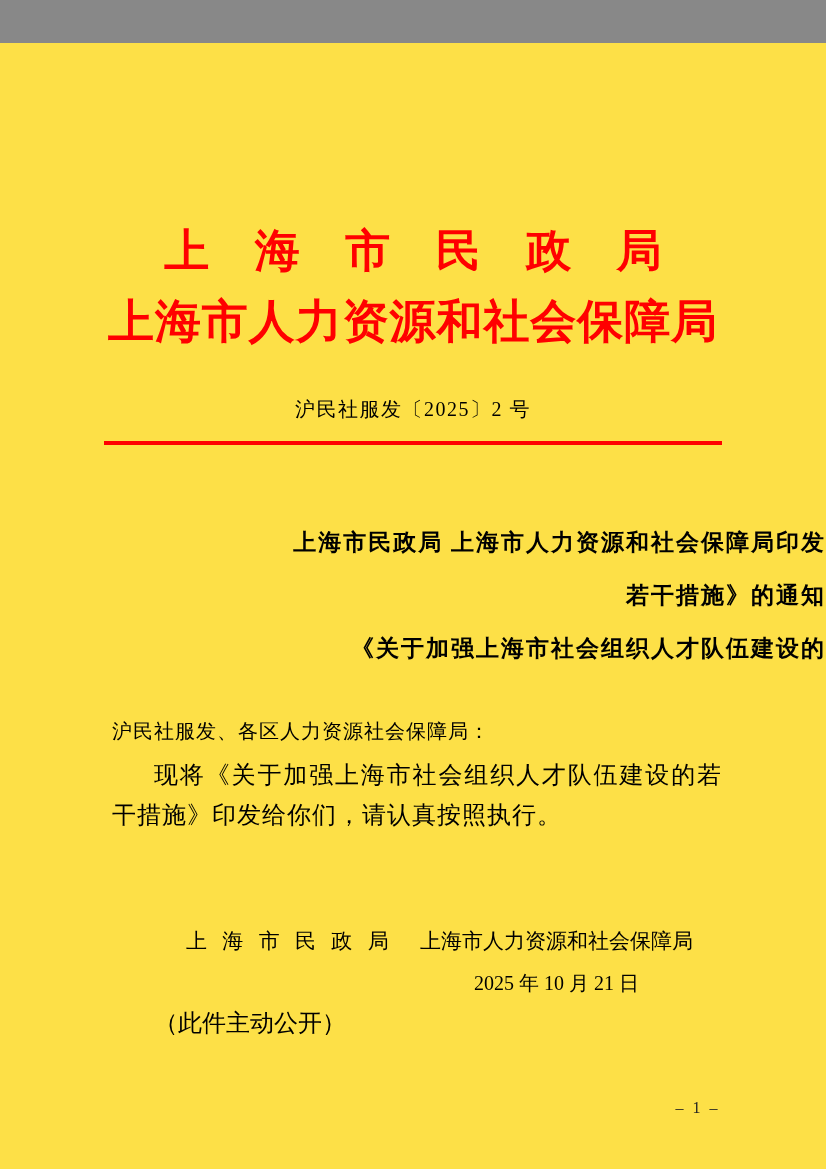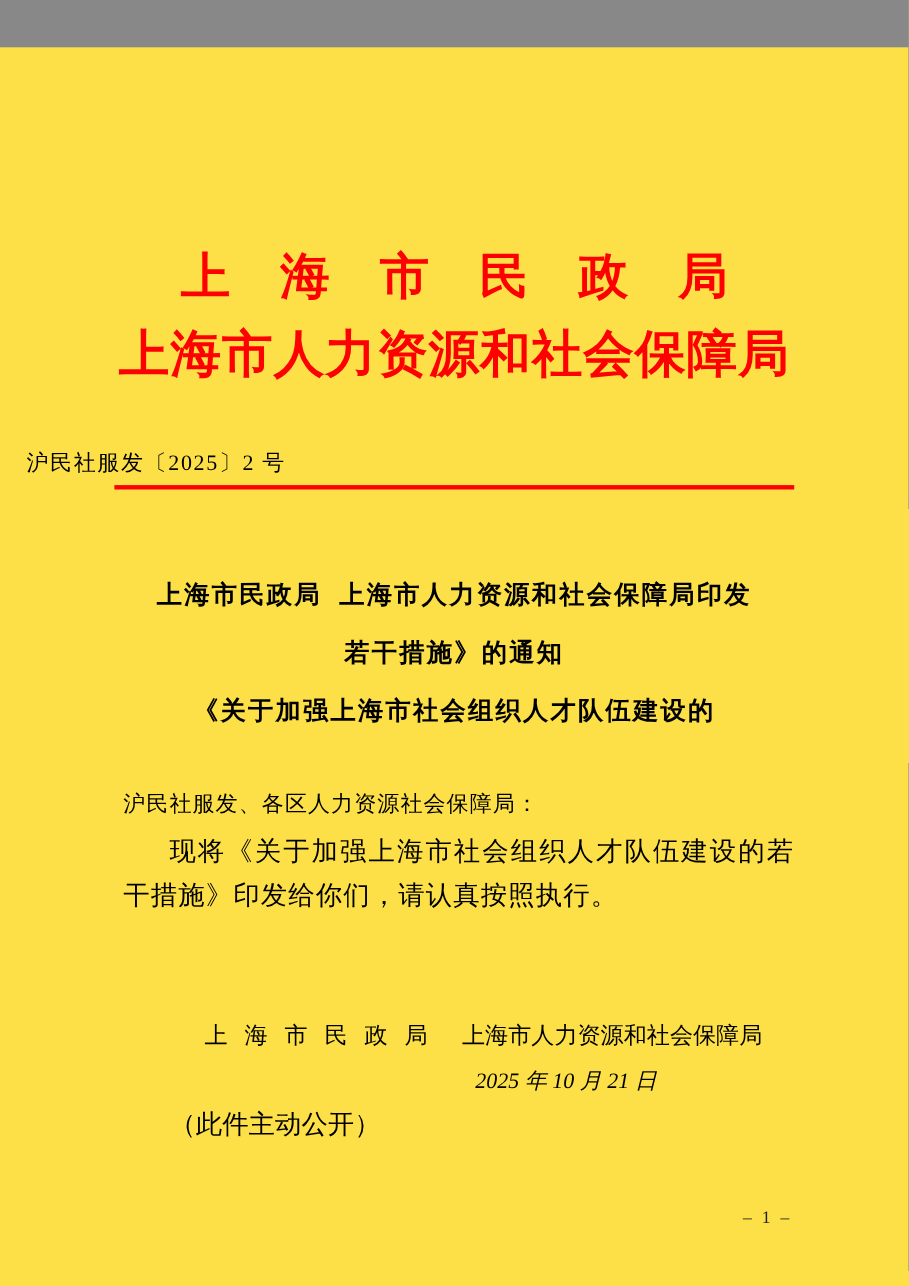--- a/index.html
+++ b/index.html
@@ -32,48 +32,46 @@
     letter-spacing: 0.38em;
     padding-left: 0.38em; 
   }
   .org-line2 {
     top: 256px;
     font-size: 46px;
     letter-spacing: 0.02em;
   }
   .doc-number {
     position: absolute;
-    top: 368px;
+    top: 356px;
     left: 0;
     width: 100%;
-    text-align: left;
+    text-align: center;
     font-size: 20px;
     letter-spacing: 1.5px;
     line-height: 1;
-    padding-left: 24px;
   }
   .red-rule {
     position: absolute;
     top: 398px;
     left: 104px;
     width: 618px;
     height: 4px;
     background: var(--accent, #ff0000);
   }
   .doc-title {
     position: absolute;
     top: 473px;
     left: 0;
     width: 100%;
-    text-align: center;
+    text-align: right;
     font-size: 23px;
     font-weight: bold;
     line-height: 53px;
     letter-spacing: 2px;
-    font-family: Liberation Mono, monospace;
   }
   .salutation {
     position: absolute;
     top: 677px;
     left: 112px;
     font-size: 20px;
     letter-spacing: 1px;
     line-height: 1.1;
     white-space: nowrap;
   }
@@ -100,26 +98,26 @@
     letter-spacing: 0.24em;
   }
   .sig2 {
     top: 887px;
     left: 420px;
     letter-spacing: 0;
   }
   .sig-date {
     position: absolute;
     top: 929px;
-    left: 432px;
+    left: 420px;
     width: 273px;
+    text-align: center;
     font-size: 20px;
     line-height: 1.1;
     white-space: nowrap;
-    font-style: italic;
   }
   .disclosure {
     position: absolute;
     top: 967px;
     left: 154px;
     font-size: 24px;
     line-height: 1.1;
     white-space: nowrap;
   }
   .page-number {

